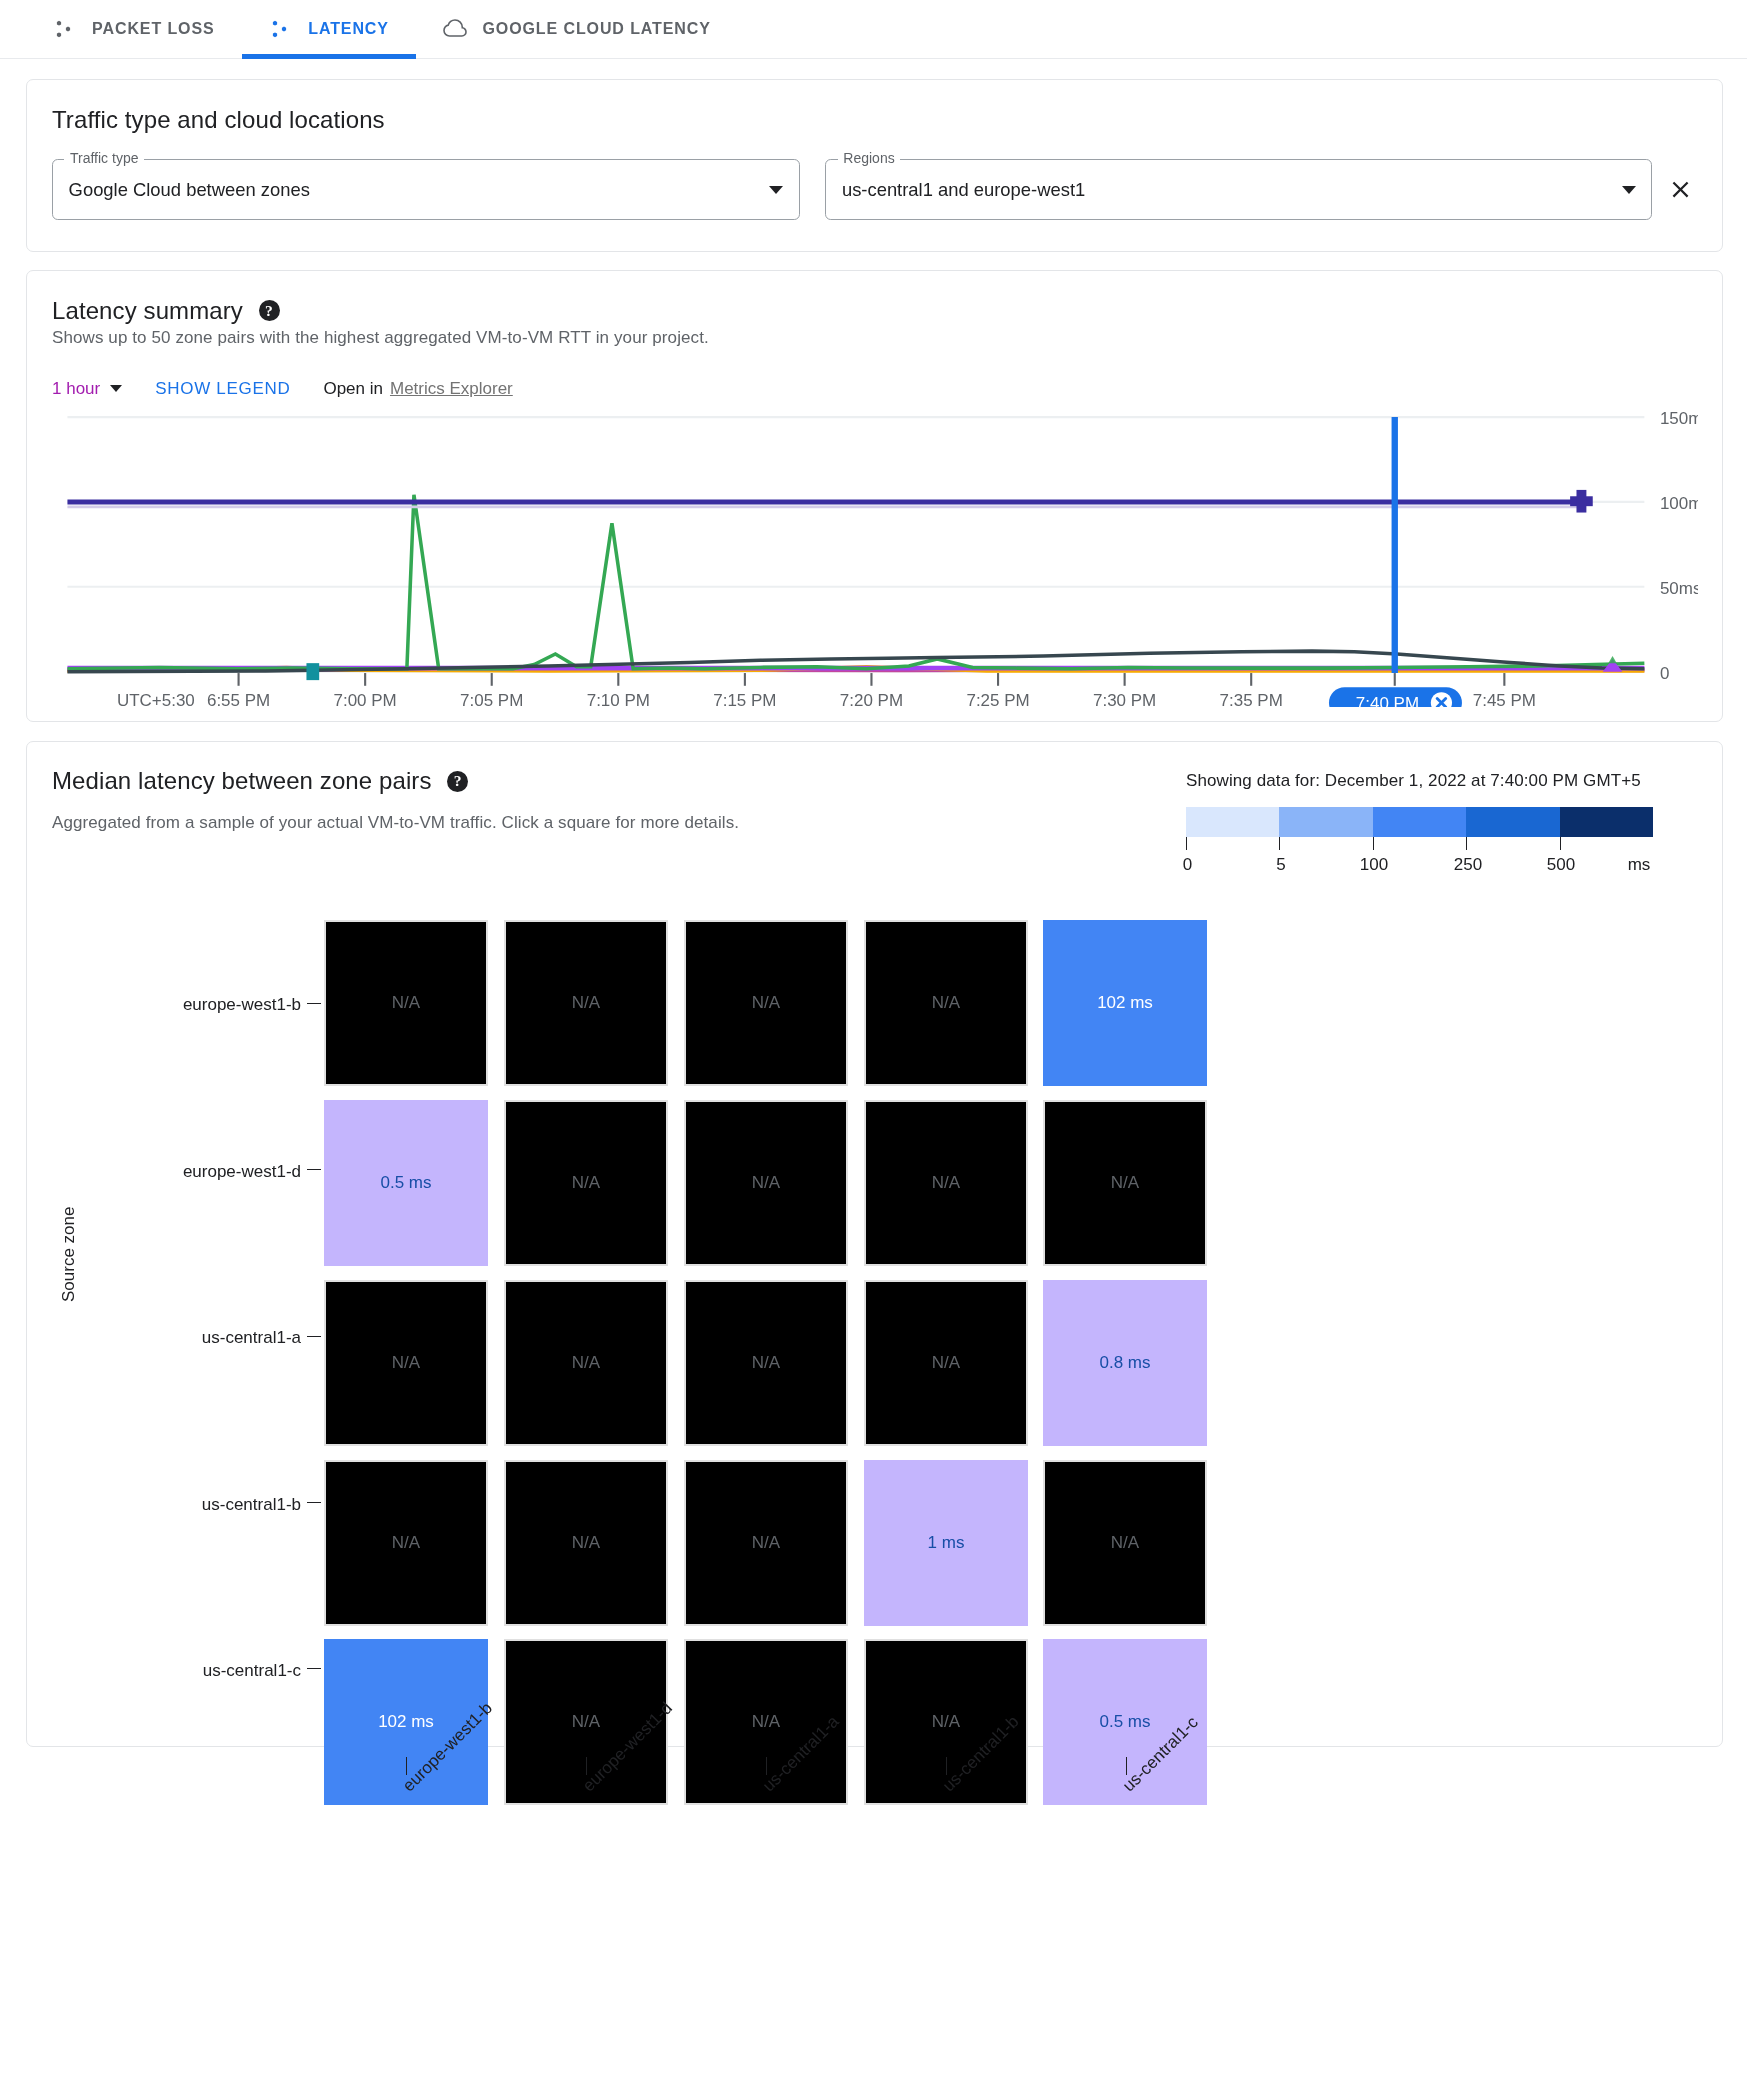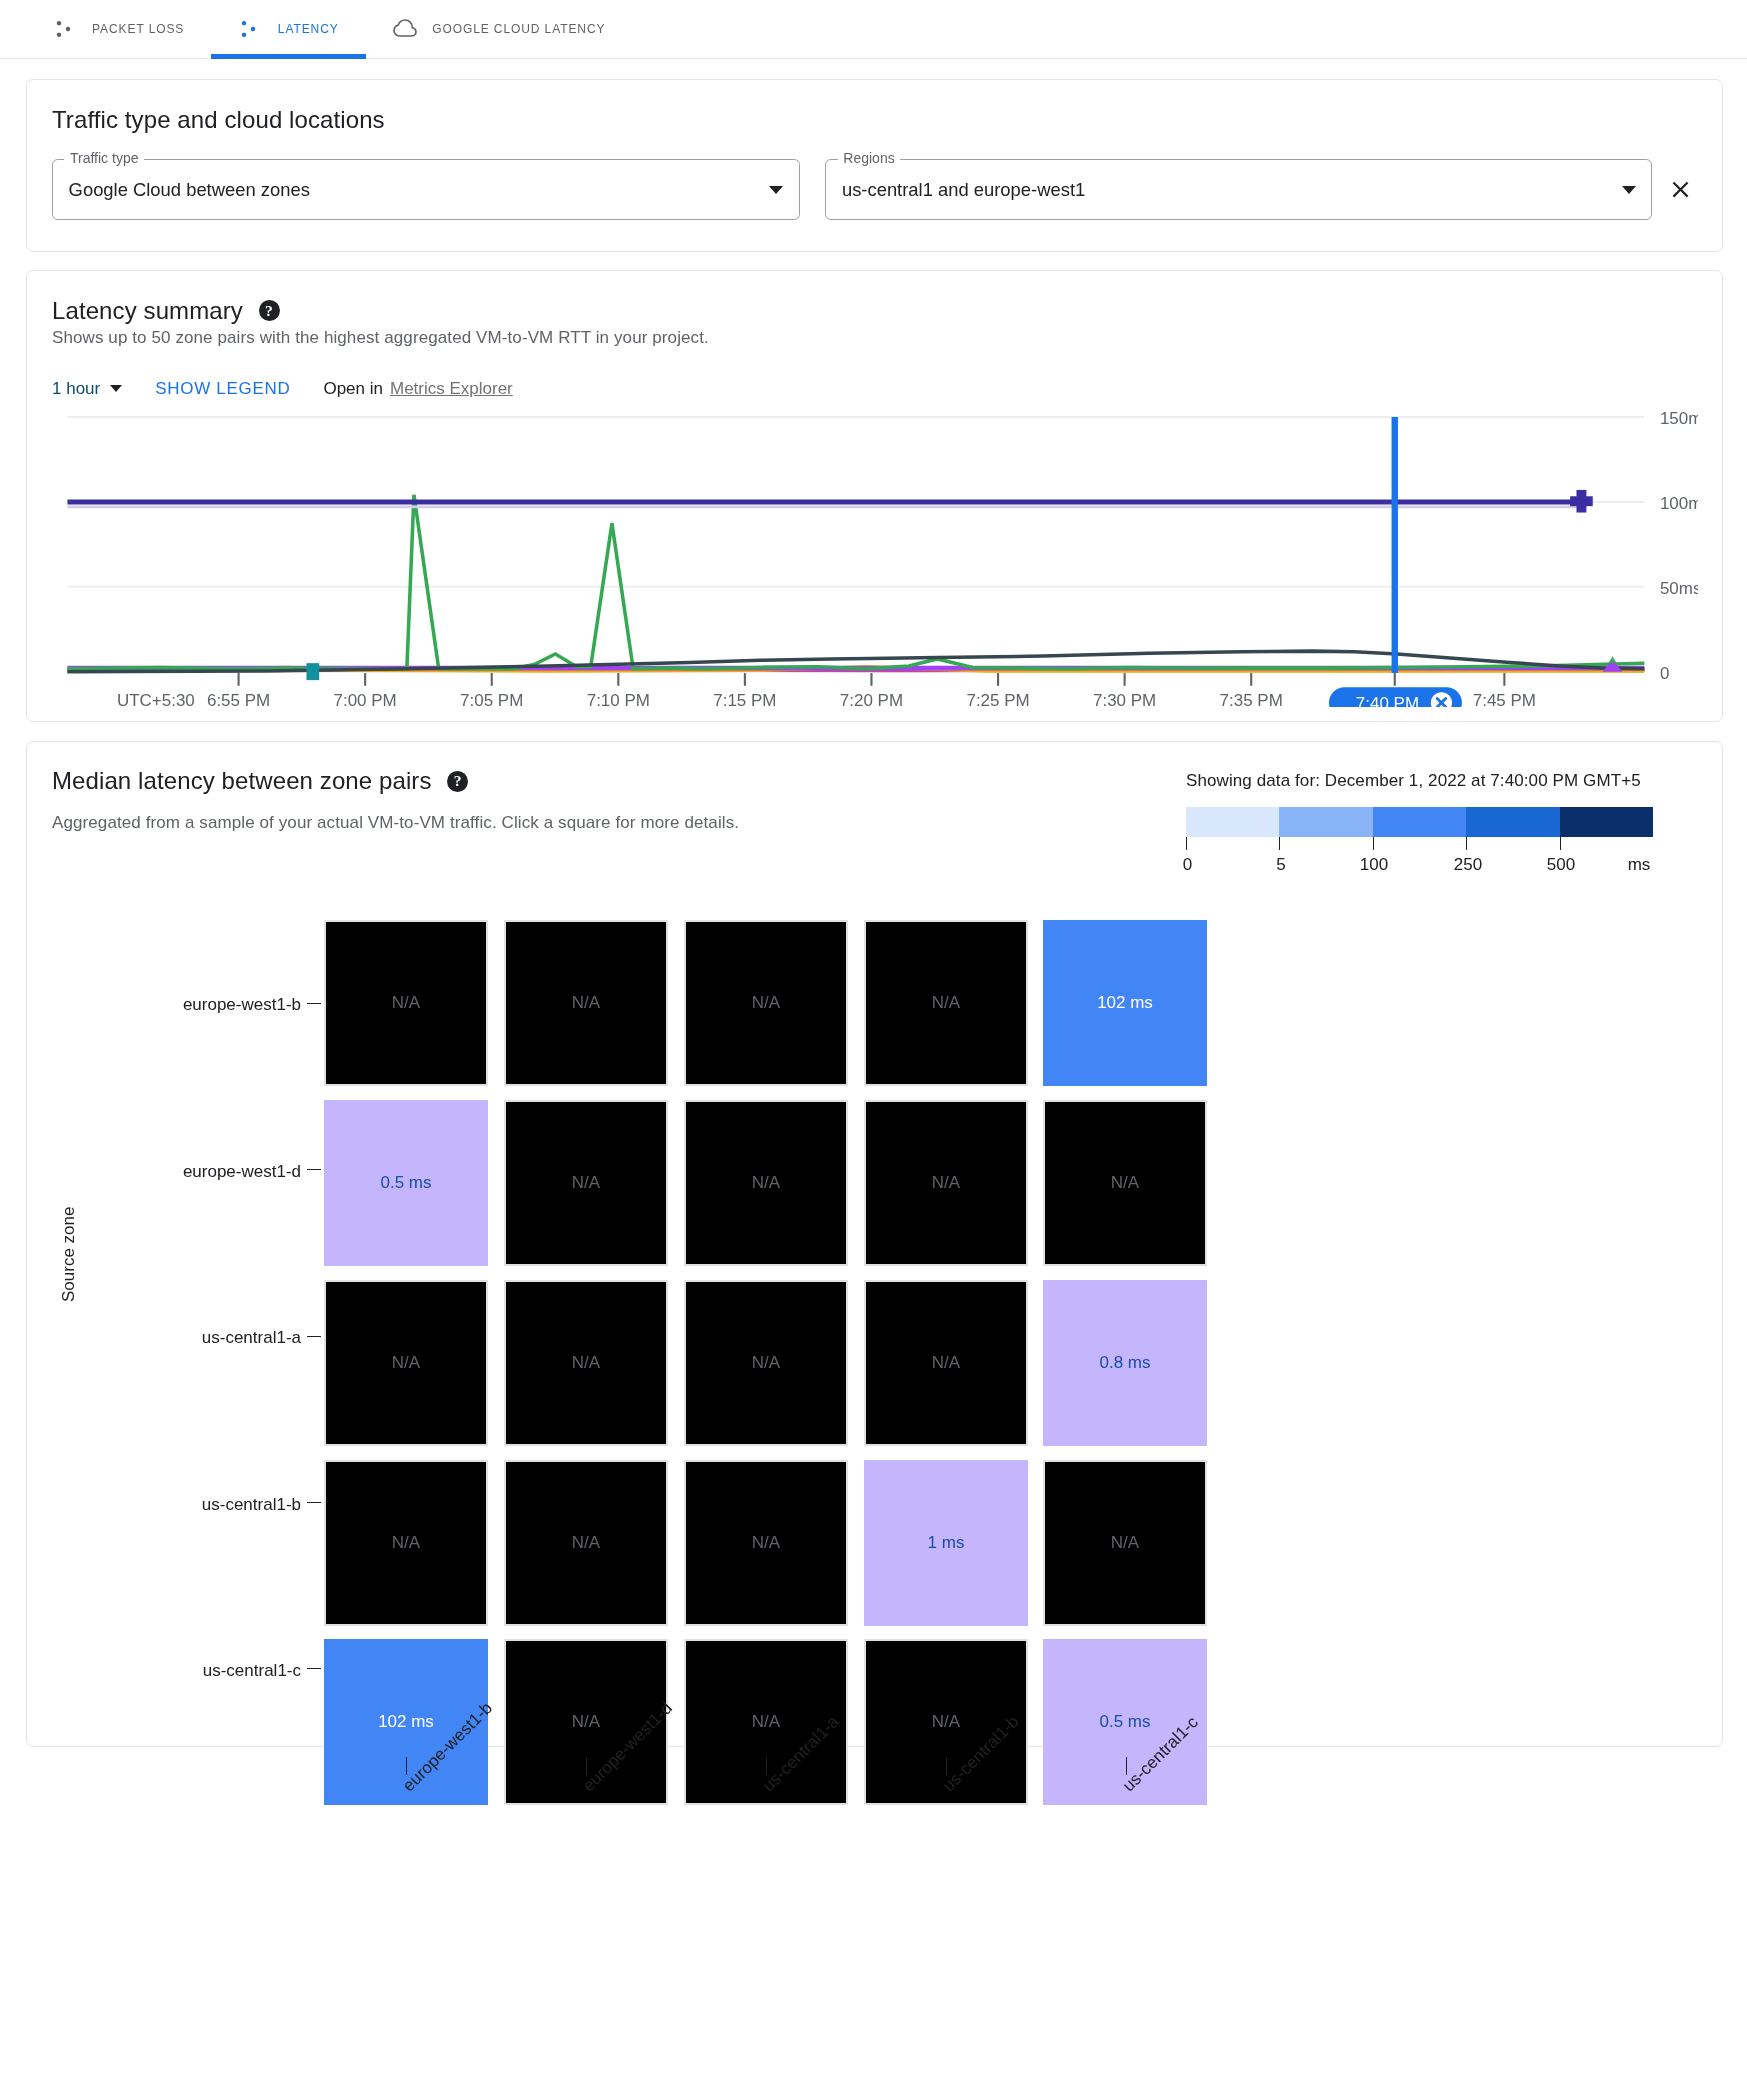--- a/index.html
+++ b/index.html
@@ -24,24 +24,24 @@
   .tab {
     display:flex;
     align-items:center;
     gap:15.6px;
     height:59px;
     padding:0 27px;
     position:relative;
     cursor:pointer;
   }
   .tab-label {
-    font-size:12px;
+    font-size:16px;
     letter-spacing:0.9px;
     color:#5f6368;
-    font-weight:400;
+    font-weight:700;
     white-space:nowrap;
   }
   .tab.active .tab-label { color:#1a73e8; }
   .tab.active::after {
     content:"";
     position:absolute;
     left:0; right:0; bottom:0;
     height:4.2px;
     background:#1a73e8;
   }
@@ -144,21 +144,21 @@
   .ls-sub { margin-top:3px; }
   .controls-row {
     display:flex;
     align-items:center;
     gap:33px;
     margin-top:31px;
     font-size:17px;
   }
   .ctl-range {
     display:flex; align-items:center; gap:10px;
-    color:#0c4a6e; cursor:pointer;
+    color:#a21caf; cursor:pointer;
   }
   .ctl-range .caret {
     border-left-width:6.4px; border-right-width:6.4px; border-top-width:7px;
     margin-left:0;
   }
   .ctl-legend {
     color:#1a73e8;
     font-weight:500;
     letter-spacing:0.7px;
     cursor:pointer;

